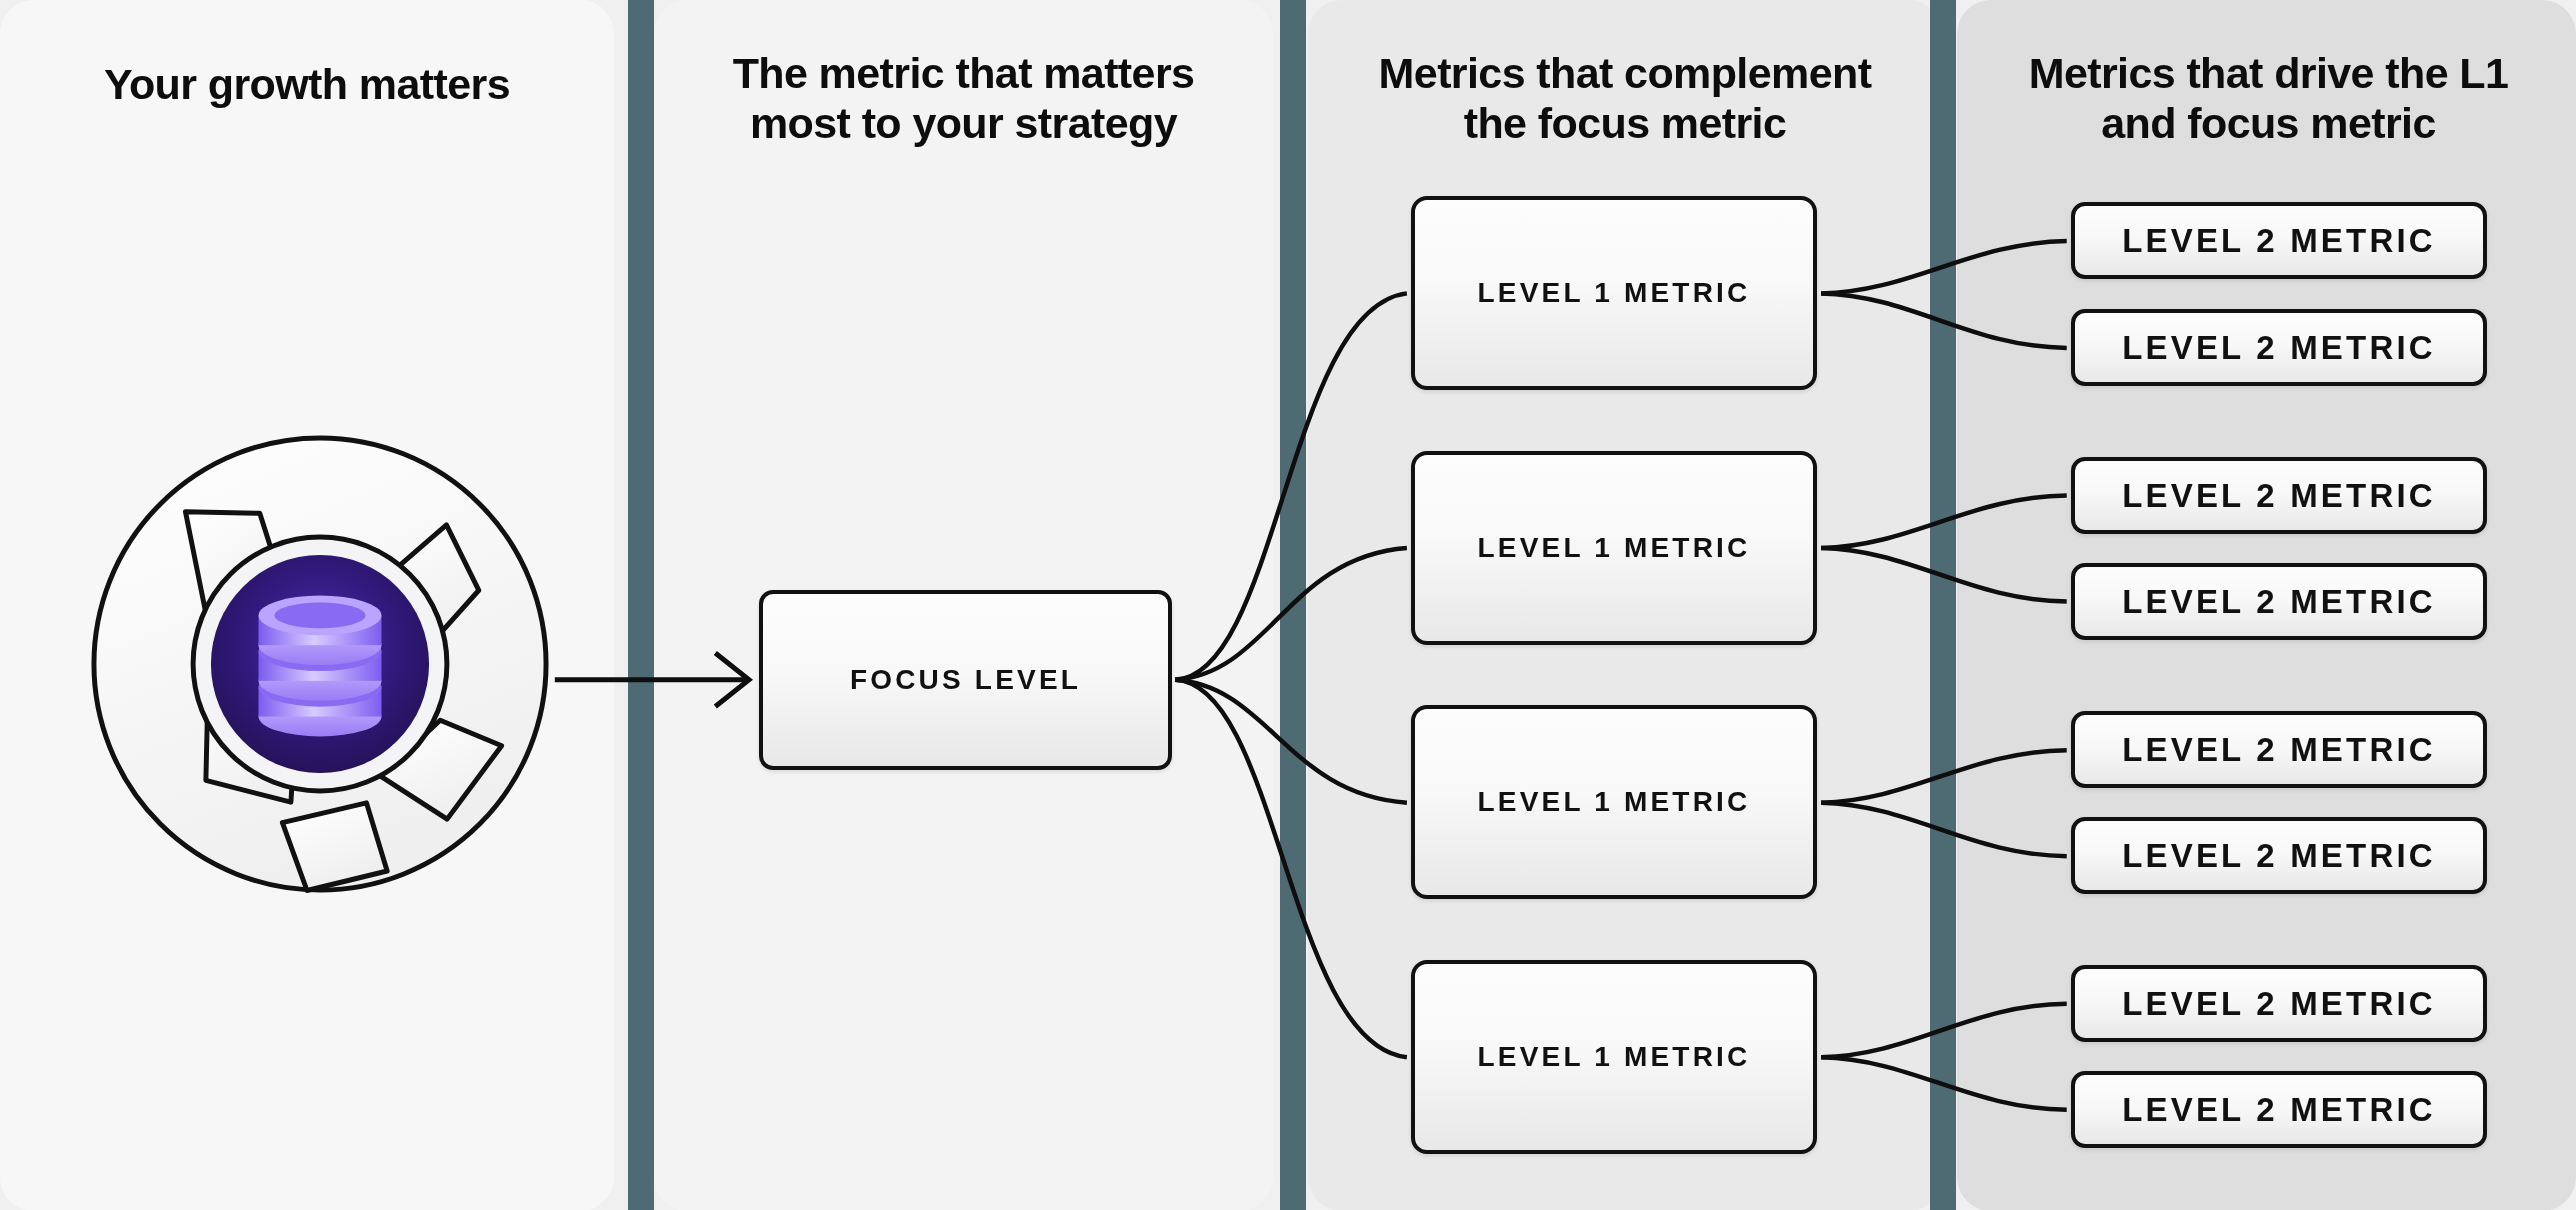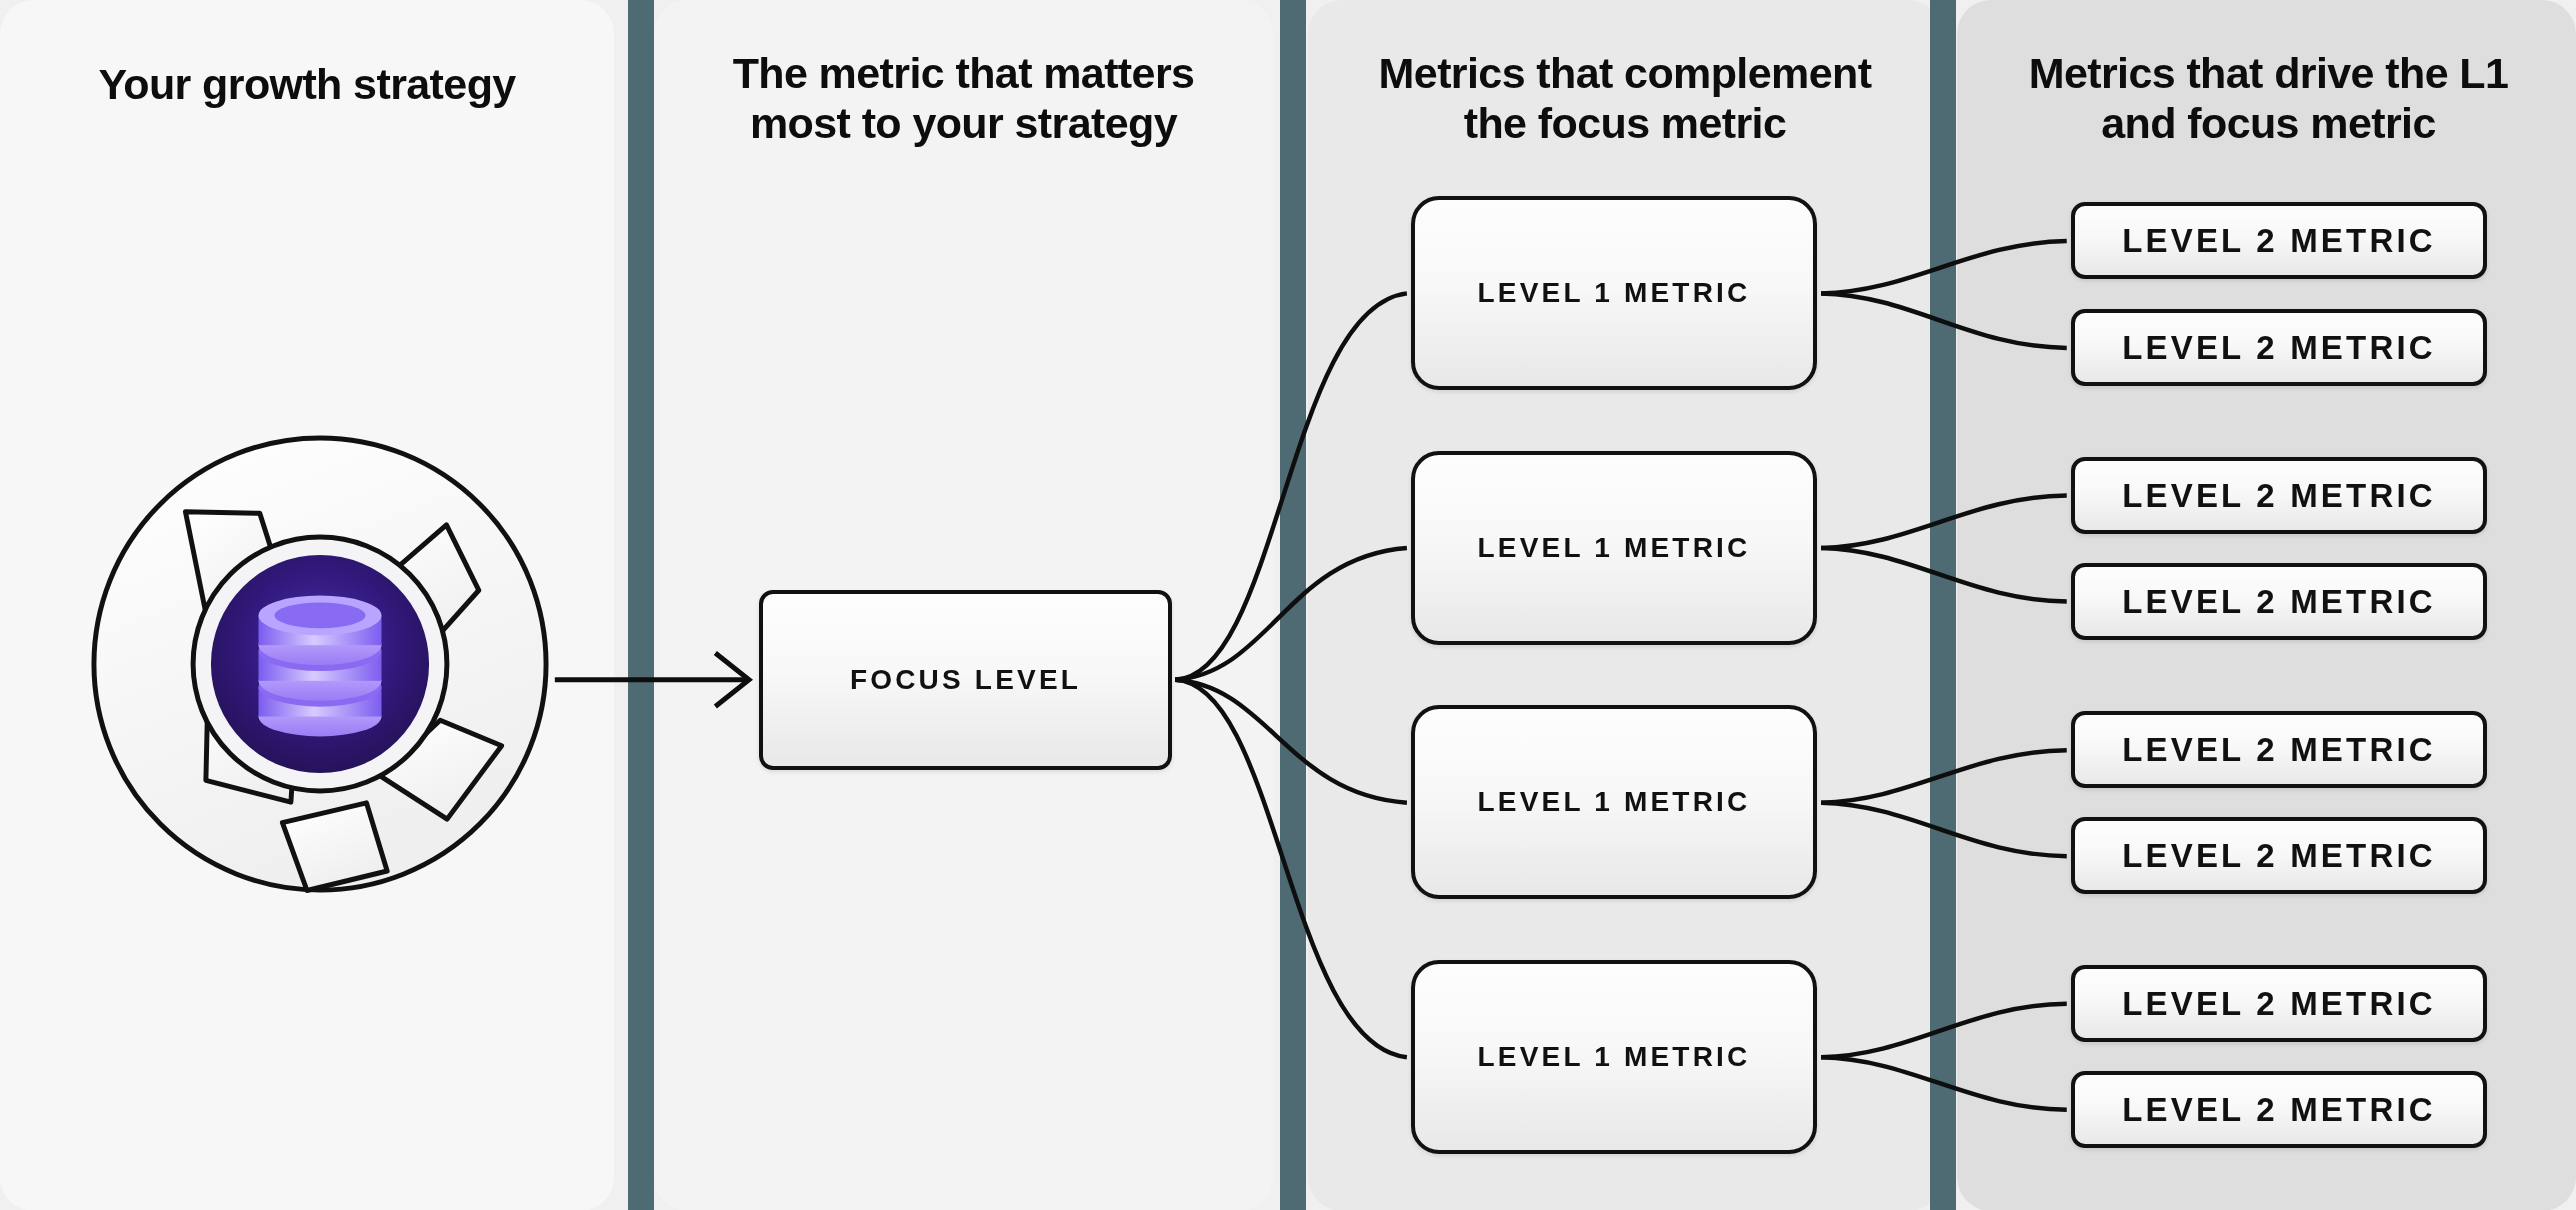--- a/index.html
+++ b/index.html
@@ -65,21 +65,21 @@
     box-shadow:0 2px 4px rgba(0,0,0,.10);
     z-index:6;
   }
   .node-focus{
     left:759px;top:590px;width:413px;height:180px;
     border-radius:14px;
     font-size:28px;
   }
   .node-l1{
     left:1411px;width:406px;height:194px;
-    border-radius:28px;
+    border-radius:16px;
     font-size:28px;
   }
   .node-l2{
     left:2071px;width:416px;height:77px;
     border-radius:14px;
     font-size:33px;
   }
 
   #l1-0{top:196px;}
   #l1-1{top:451px;}
@@ -107,21 +107,21 @@
 
   <div class="panel" id="panel-1"></div>
   <div class="panel" id="panel-2"></div>
   <div class="panel" id="panel-3"></div>
   <div class="panel" id="panel-4"></div>
 
   <div class="divider" id="divider-1"></div>
   <div class="divider" id="divider-2"></div>
   <div class="divider" id="divider-3"></div>
 
-  <div class="col-title" id="title-1">Your growth strategy</div>
+  <div class="col-title" id="title-1">Your growth matters</div>
   <div class="col-title" id="title-2">The metric that matters
 most to your strategy</div>
   <div class="col-title" id="title-3">Metrics that complement
 the focus metric</div>
   <div class="col-title" id="title-4">Metrics that drive the L1
 and focus metric</div>
 
   <svg id="growth-graphic" viewBox="0 0 470 470">
     <defs>
       <radialGradient id="coreGrad" cx="50%" cy="42%" r="62%">

